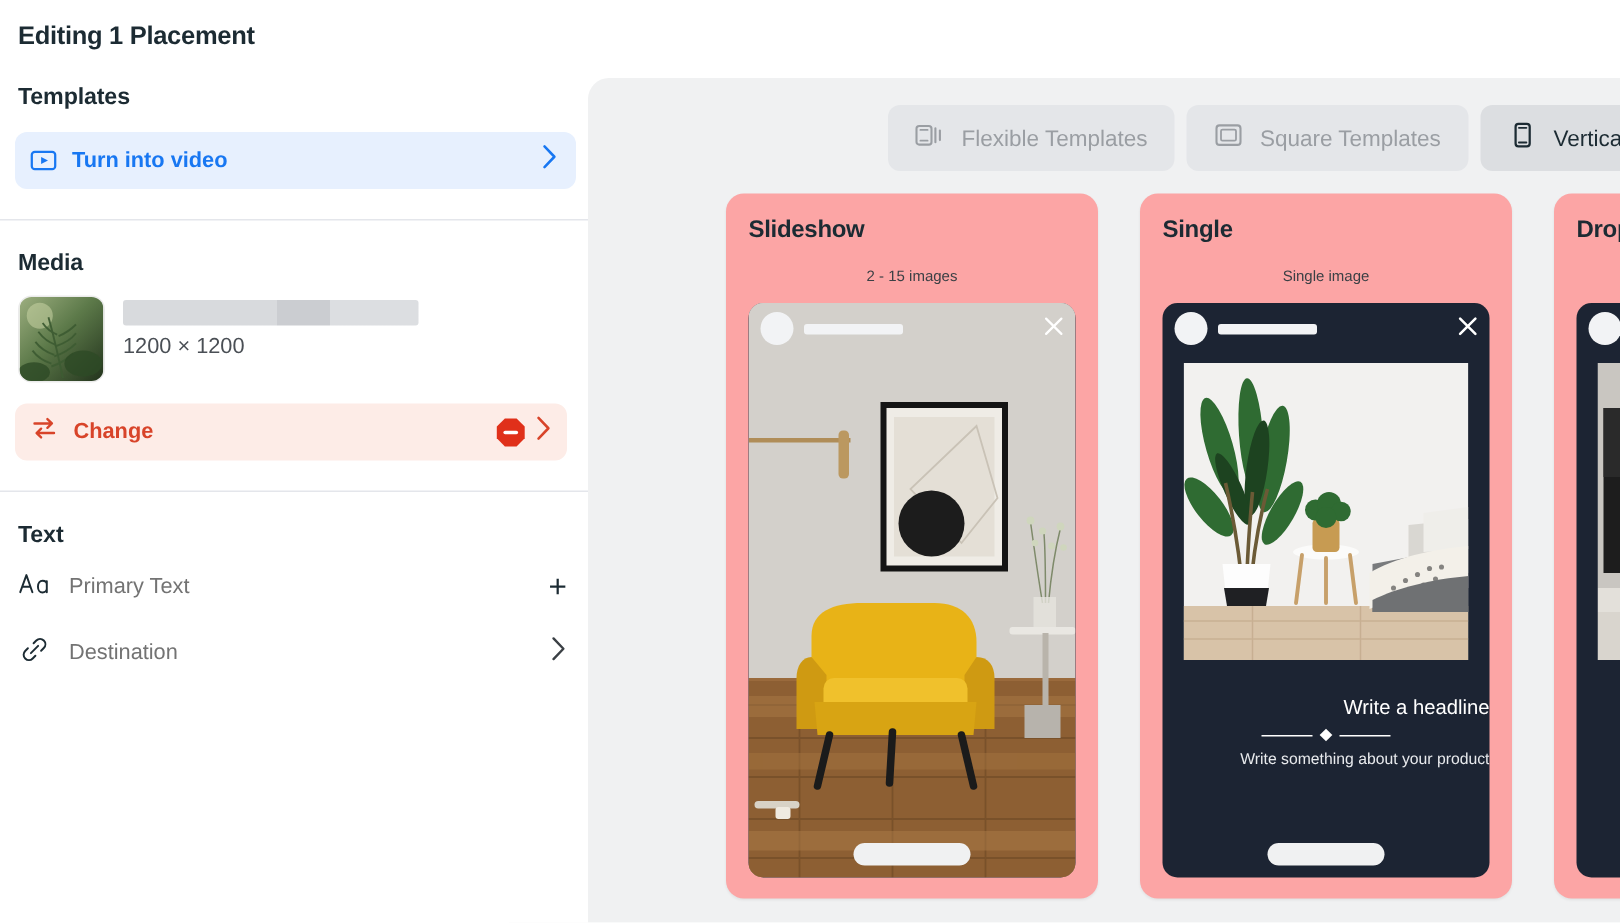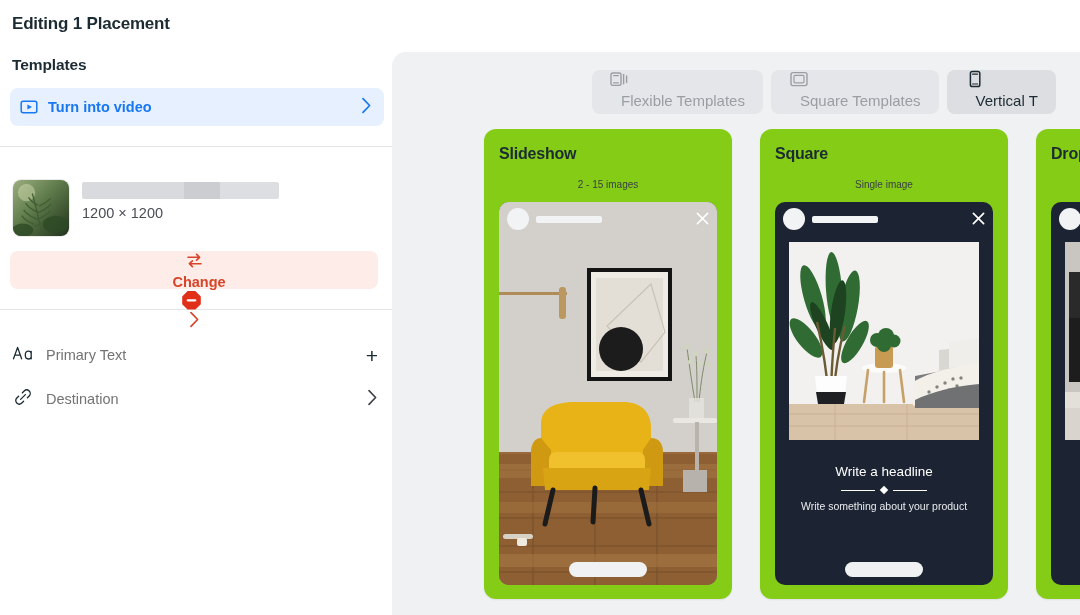--- a/index.html
+++ b/index.html
@@ -62,21 +62,20 @@
   .media-dims { font-size: 14.5px; color: #4a4f55; margin-top: 6px; }
 
   .change-row {
     margin: 14px 14px 0 10px;
     background: #fdece7;
     border-radius: 8px;
     height: 38px;
     display: flex; align-items: center;
     padding: 0 10px 0 10px;
     cursor: pointer;
-    flex-direction: column;
   }
   .change-label {
     font-size: 14.5px; font-weight: bold; color: #d8442a;
     margin-left: 10px; flex: 1;
   }
   .err-badge { margin-right: 6px; display:flex; }
 
   .text-sec { padding-top: 20px; }
   .text-row {
     display: flex; align-items: center;
@@ -95,37 +94,36 @@
     overflow: hidden;
   }
   .tabbar {
     position: absolute; left: 0; top: 18px;
     display: flex; gap: 8px;
     padding-left: 200px;
   }
   .tab {
     height: 44px; border-radius: 8px;
     background: #e4e6e9;
-    display: flex; 
+    display: flex; align-items: center;
     padding: 0 18px;
     cursor: pointer;
     white-space: nowrap;
-    flex-direction: column;
   }
   .tab.active { background: #dcdee1; }
   .tab-label { font-size: 15px; color: #9a9ea3; margin-left: 11px; }
   .tab.active .tab-label { color: #1c2b33; }
 
   .cards {
     position: absolute; top: 77px; left: 92px;
     display: flex; gap: 28px;
   }
   .card {
     width: 248px;
-    background: #84cc16;
+    background: #fca5a5;
     border-radius: 12px;
     padding: 16px 15px 14px 15px;
     flex: 0 0 248px;
     box-shadow: 0 1px 2px rgba(0,0,0,.07);
   }
   .card-title { font-size: 16px; font-weight: bold; color: #1c2b33; letter-spacing: -0.2px; }
   .card-sub { font-size: 10px; color: #3b4045; margin-top: 16px; text-align: center; }
   .preview {
     margin-top: 12px;
     border-radius: 10px;
@@ -144,21 +142,21 @@
   .pv-pill {
     position: absolute; bottom: 8px; left: 50%; transform: translateX(-50%);
     width: 78px; height: 15px; border-radius: 9px; background: #f0f1f2; z-index: 3;
   }
   .pv-img { position: absolute; inset: 0; }
   .pv-img svg { display:block; width:100%; height:100%; }
 
   
   .cn-imgwrap { position: absolute; top: 40px; left: 14px; right: 14px; height: 198px; overflow:hidden; }
   .cn-imgwrap svg { display:block; width:100%; height:100%; }
-  .cn-text { position: absolute; top: 262px; left: 0; right: 0; text-align: center; }
+  .cn-text { position: absolute; top: 262px; left: 0; right: 0; text-align: right; }
   .cn-head { font-size: 13.5px; color: #ffffff; font-weight: 500; }
   .cn-rule { display: flex; align-items: center; justify-content: center; margin: 8px 0 7px; }
   .cn-rule i { display:block; width: 34px; height: 1px; background: #ffffff; }
   .cn-diamond { width: 6px; height: 6px; background: #fff; transform: rotate(45deg); margin: 0 6px; }
   .cn-body { font-size: 10.5px; color: #e8eaed; }
 </style>
 </head>
 <body>
 
 <div class="app">
@@ -183,20 +181,21 @@
             <path d="M2 1.6 L8.6 8.5 L2 15.4" stroke="#1877f2" stroke-width="1.7" stroke-linecap="round" stroke-linejoin="round"></path>
           </svg>
         </span>
       </div>
     </div>
 
     <div style="height:20px"></div>
     <div class="divider"></div>
 
     <div class="media-sec">
+      <div class="section-head">Media</div>
 
       <div class="media-row">
         <div class="thumb">
           <svg viewBox="0 0 58 58" preserveAspectRatio="xMidYMid slice">
             <defs>
               <linearGradient id="fernbg" x1="0" y1="0" x2="1" y2="1">
                 <stop offset="0" stop-color="#9cae7f"></stop>
                   <stop offset="0.45" stop-color="#5d7a4a"></stop>
                 <stop offset="1" stop-color="#22331c"></stop>
               </linearGradient>
@@ -245,20 +244,21 @@
             <path d="M2 1.6 L8.6 8.5 L2 15.4" stroke="#d8442a" stroke-width="1.7" stroke-linecap="round" stroke-linejoin="round"></path>
           </svg>
         </span>
       </div>
     </div>
 
     <div style="height:20px"></div>
     <div class="divider"></div>
 
     <div class="text-sec">
+      <div class="section-head">Text</div>
 
       <div class="text-row">
         <span>
           <svg width="22" height="18" viewBox="0 0 22 18" fill="none">
             <path d="M1.5 14.8 L5.6 3.4 L9.6 14.8 M3 11.2 H8.2" stroke="#1c2b33" stroke-width="1.3" stroke-linecap="round" stroke-linejoin="round"></path>
             <path d="M19.2 7.4 V14.8 M19.2 9.6 C19.2 8.2 18 7.2 16.4 7.2 C14.6 7.2 13.3 8.8 13.3 11.1 C13.3 13.5 14.6 15 16.3 15 C18 15 19.2 13.8 19.2 12.4" stroke="#1c2b33" stroke-width="1.3" stroke-linecap="round" stroke-linejoin="round"></path>
           </svg>
         </span>
         <span class="text-row-label">Primary Text</span>
         <span class="plus-btn">+</span>
@@ -400,21 +400,21 @@
               <svg width="13" height="13" viewBox="0 0 13 13" fill="none">
                 <path d="M1.4 1.4 L11.6 11.6 M11.6 1.4 L1.4 11.6" stroke="#ffffff" stroke-width="1.5" stroke-linecap="round"></path>
               </svg>
             </div>
           </div>
           <div class="pv-pill"></div>
         </div>
       </div>
 
       <div class="card">
-        <div class="card-title">Square</div>
+        <div class="card-title">Single</div>
         <div class="card-sub">Single image</div>
         <div class="preview">
           <div class="cn-imgwrap">
             <svg viewBox="0 0 190 198" preserveAspectRatio="none">
               <rect width="190" height="198" fill="#f2f1ef"></rect>
               <rect y="162" width="190" height="36" fill="#d8c3a8"></rect>
               <g stroke="#c4ab8c" stroke-width="1" opacity="0.8">
                 <path d="M0 172 H190"></path>
                   <path d="M0 184 H190"></path>
                 <path d="M46 162 V198"></path>

